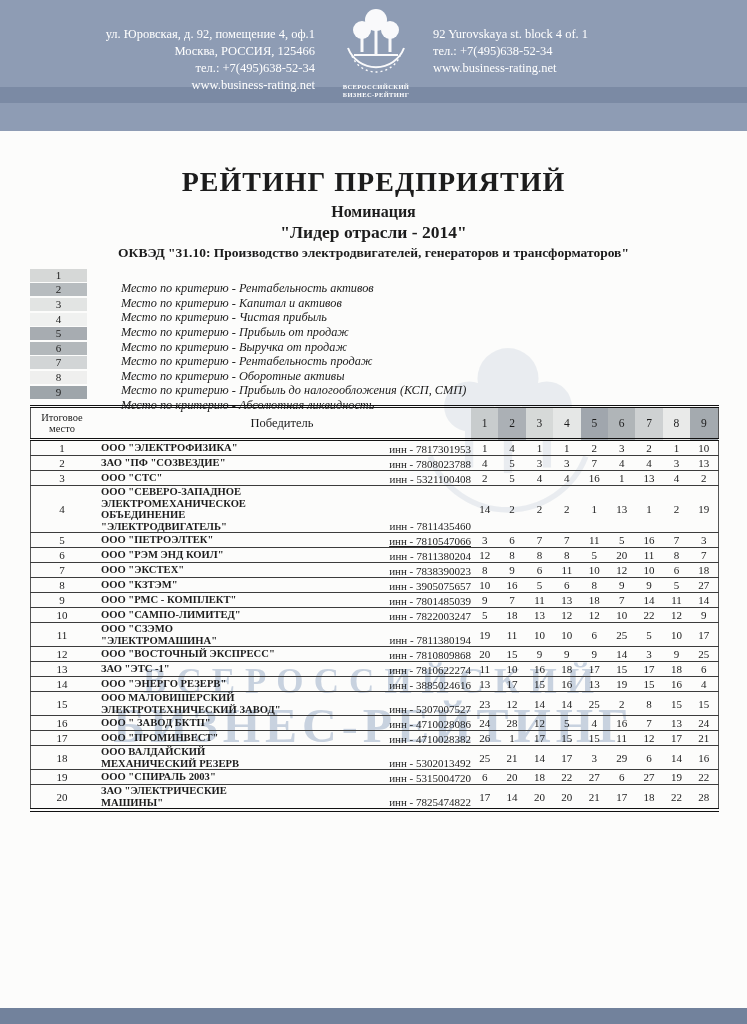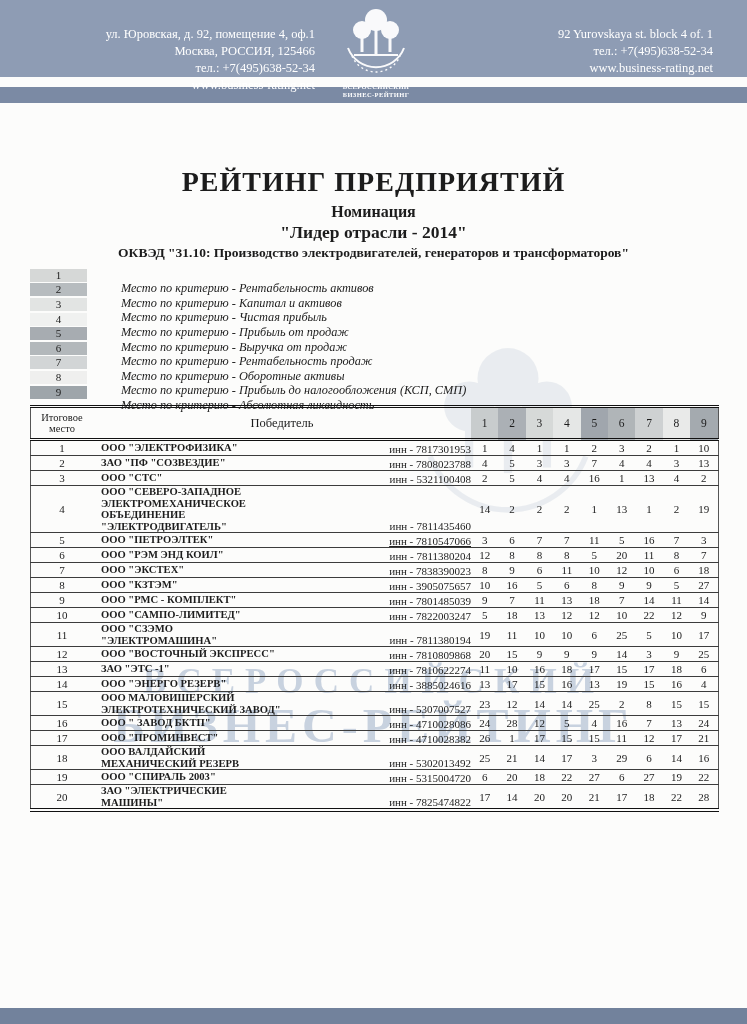--- a/index.html
+++ b/index.html
@@ -2,26 +2,26 @@
 <html><head>
 <meta charset="utf-8">
 <style>
   html,body{margin:0;padding:0;background:#e8e8e6;}
   .page{
     position:relative; width:747px; height:1024px; margin:0 auto;
     background:#fcfcfb; overflow:hidden;
     font-family:"Liberation Serif","DejaVu Serif",serif; color:#1c1c1c;
   }
   
-  .hdr{position:absolute;top:0;left:0;width:747px;height:77px;background:#8e9cb4;}
+  .hdr{position:absolute;top:0;left:0;width:747px;height:131px;background:#8e9cb4;}
   .hdr-sub{position:absolute;top:87px;left:0;width:747px;height:16px;background:#7b8aa4;}
   .hdr-block{position:absolute;top:26px;color:#fff;font-size:12.5px;line-height:17px;
     font-family:"Liberation Serif","DejaVu Serif",serif;}
   .hdr-left{left:40px;width:275px;text-align:right;}
-  .hdr-right{left:433px;width:280px;text-align:right;}
+  .hdr-right{left:433px;width:280px;text-align:left;}
   .logo{position:absolute;left:336px;top:4px;width:80px;text-align:center;}
   .logo-cap{color:#fff;font-size:6.5px;line-height:7.5px;letter-spacing:.4px;font-weight:bold;margin-top:1px;}
   
   .t-main{position:absolute;top:166px;left:0;width:747px;text-align:center;
     font-size:28px;font-weight:bold;letter-spacing:1px;}
   .t-nom{position:absolute;top:203px;left:0;width:747px;text-align:center;font-size:16px;font-weight:bold;}
   .t-lead{position:absolute;top:222px;left:0;width:747px;text-align:center;font-size:17.5px;font-weight:bold;}
   .t-okved{position:absolute;top:245px;left:0;width:747px;text-align:center;font-size:13.5px;font-weight:bold;}
   
   .legend{position:absolute;top:268px;left:30px;width:560px;z-index:2;}

